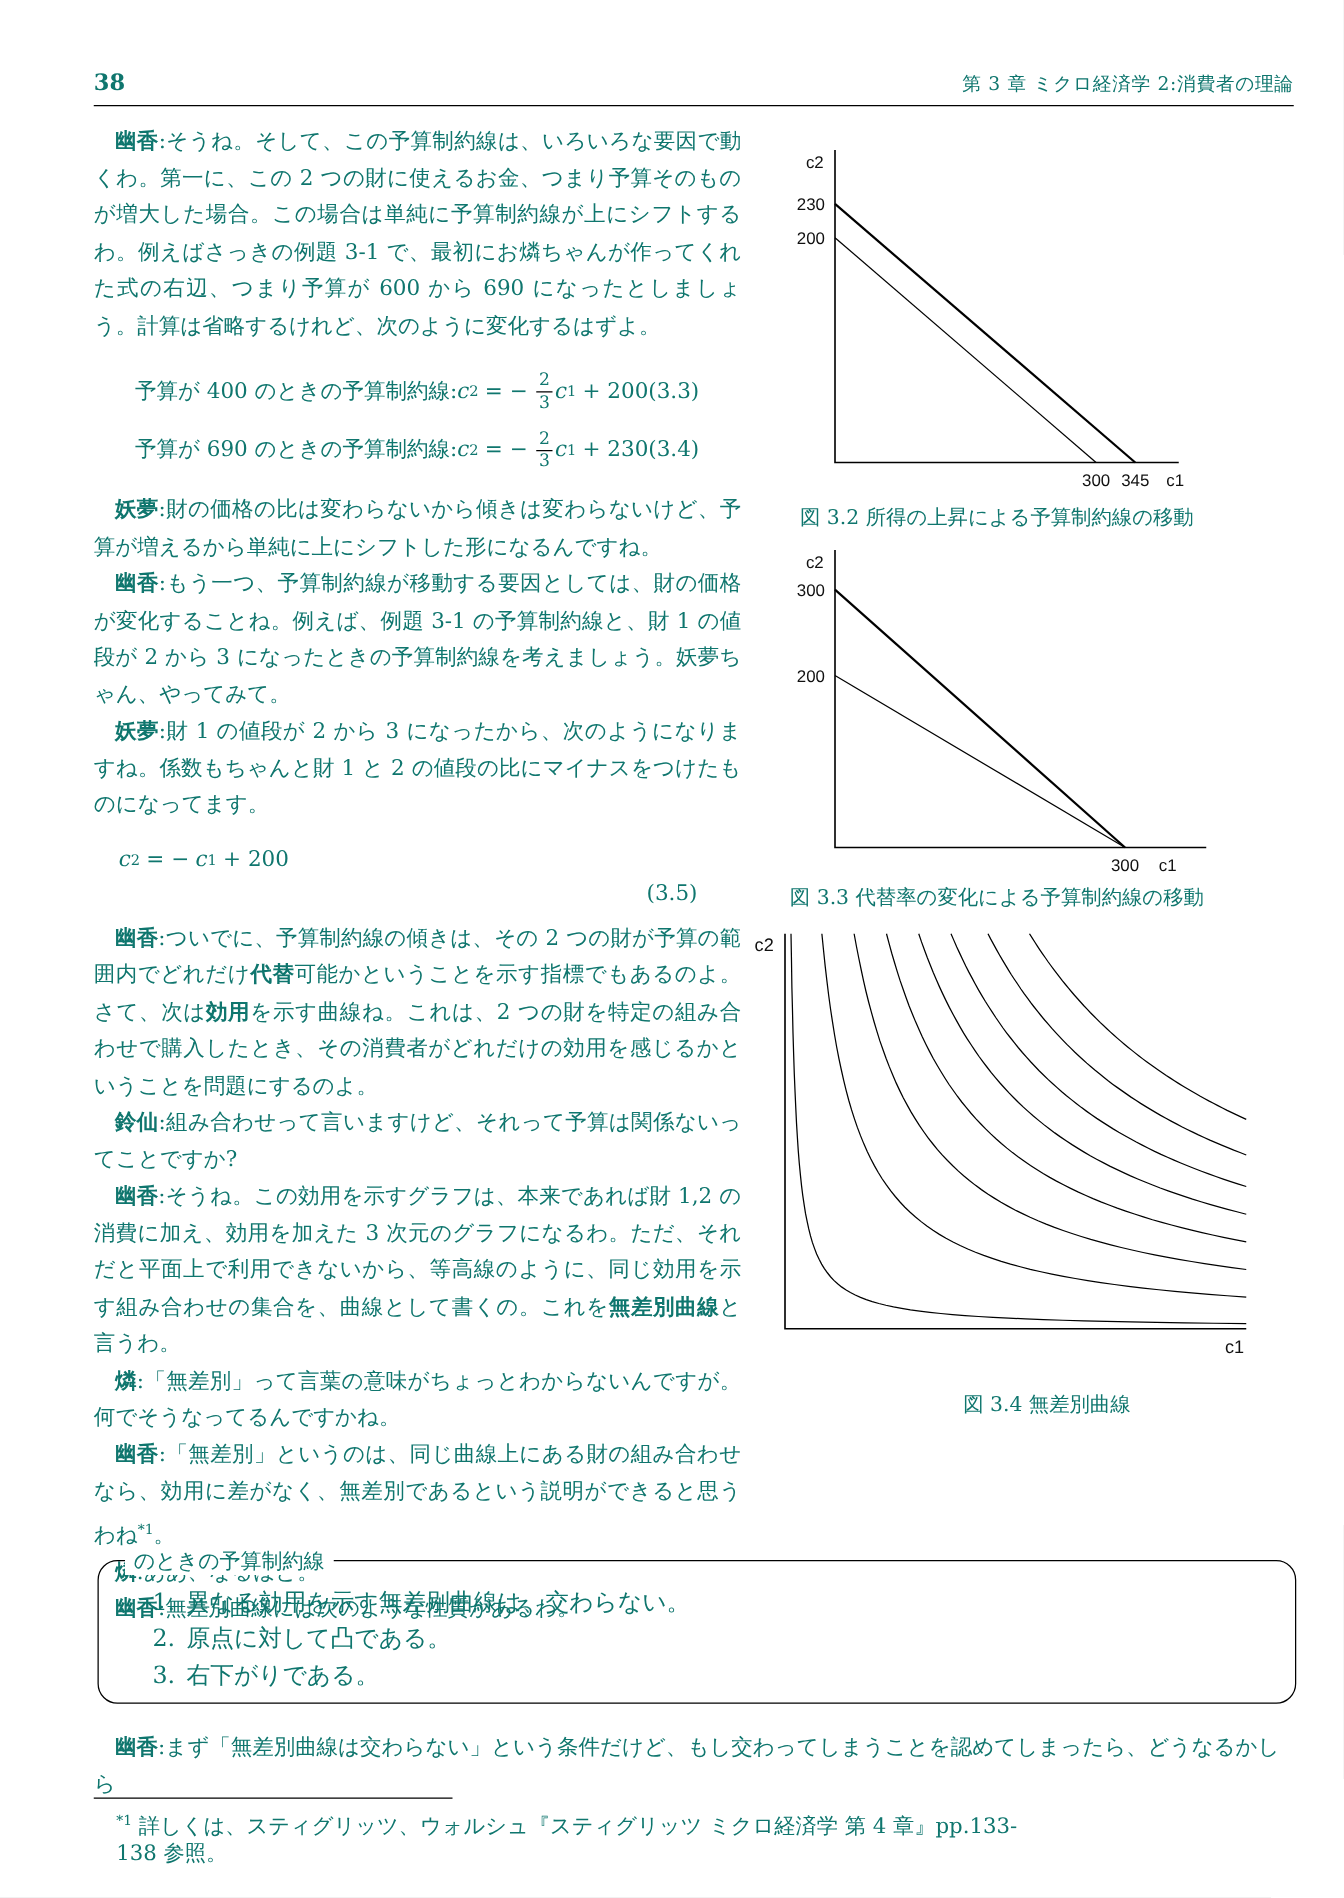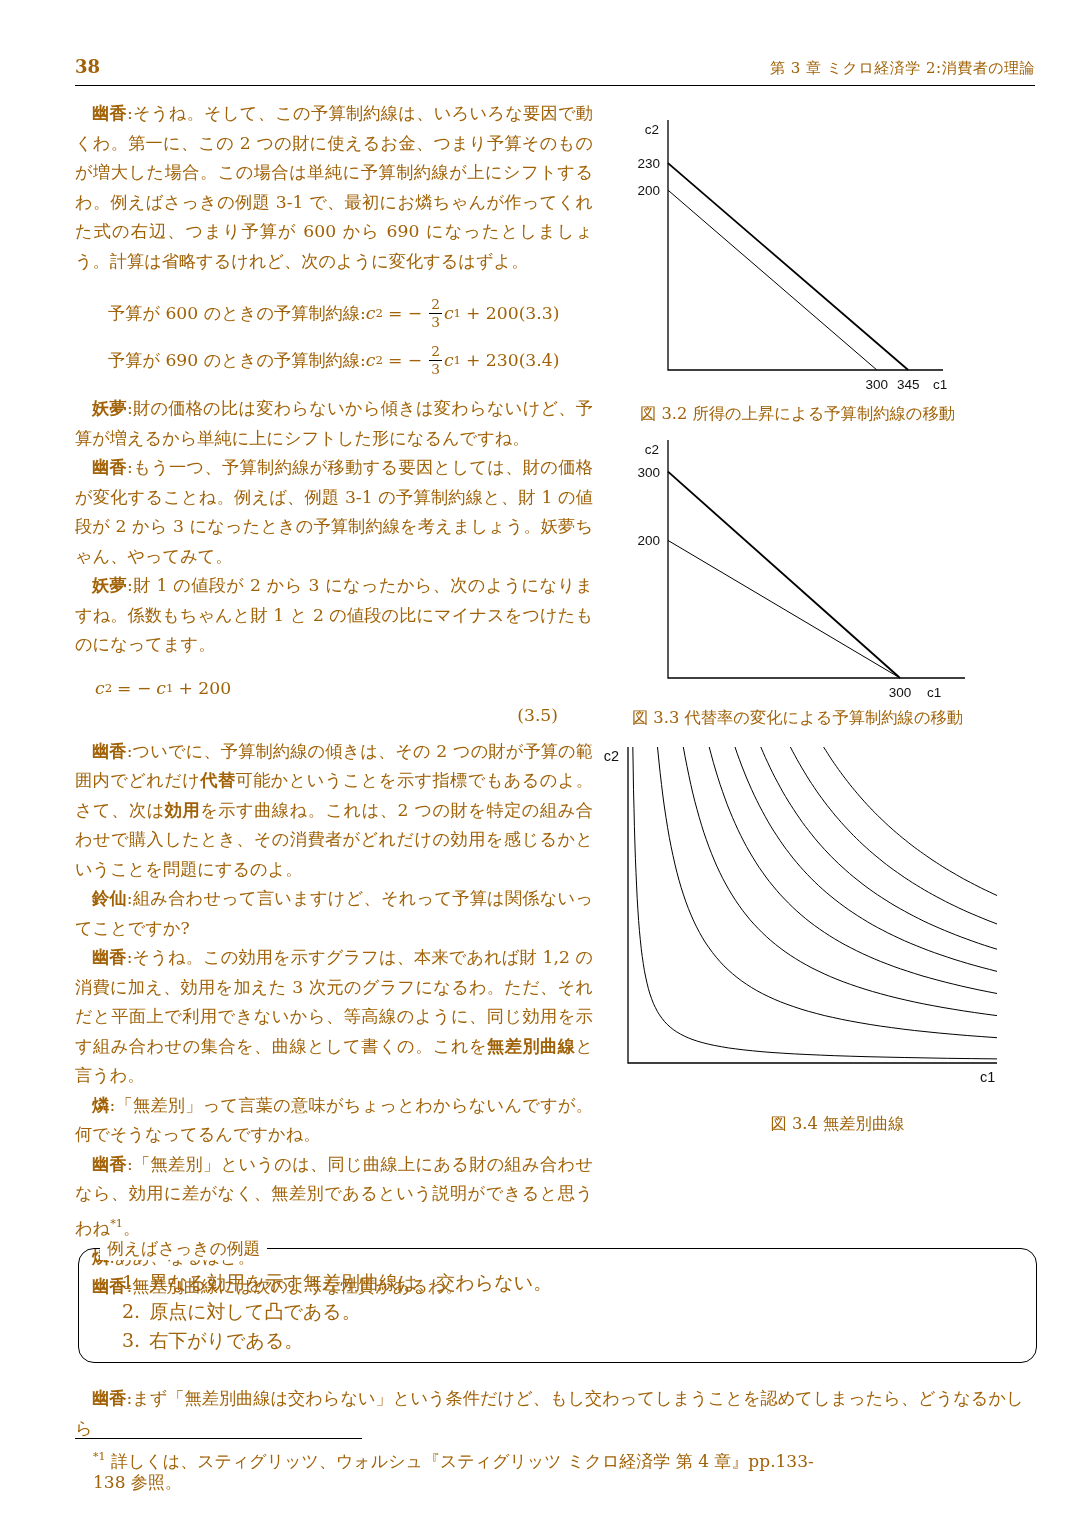--- a/index.html
+++ b/index.html
@@ -1,17 +1,17 @@
 <!DOCTYPE html>
 <html><head>
 <meta charset="utf-8">
 <style>
   html,body{margin:0;padding:0;background:#e8e8e8;}
   .page{position:relative;width:1075px;height:1518px;background:#ffffff;
-        font-family:"DejaVu Serif","Liberation Serif",serif;color:#a16207;overflow:hidden;}
+        font-family:"DejaVu Serif","Liberation Serif",serif;color:#0f766e;overflow:hidden;}
 
   
   .header{position:absolute;left:75px;top:56px;width:960px;display:flex;
           justify-content:space-between;align-items:baseline;
           border-bottom:1.4px solid #000;padding-bottom:7px;}
   .pgnum{font-weight:bold;font-size:18px;}
   .chapter{font-size:15px;letter-spacing:.5px;}
 
   
   .leftcol{position:absolute;left:75px;top:99px;width:518px;
@@ -75,21 +75,21 @@
     <span class="chapter">第 3 章  ミクロ経済学 2:消費者の理論</span>
   </div>
 
   <div class="leftcol">
     <div id="dialogue1">
         <p class="para"><b class="speaker">幽香</b>:<span>そうね。そして、この予算制約線は、いろいろな要因で動くわ。第一に、この 2 つの財に使えるお金、つまり予算そのものが増大した場合。この場合は単純に予算制約線が上にシフトするわ。例えばさっきの例題 3-1 で、最初にお燐ちゃんが作ってくれた式の右辺、つまり予算が 600 から 690 になったとしましょう。計算は省略するけれど、次のように変化するはずよ。</span></p>
       </div>
 
     <div class="eqblock">
       <div class="eqrow">
-        <span class="eqlabel">予算が 600 のときの予算制約線:</span>
+        <span class="eqlabel">予算が 400 のときの予算制約線:</span>
         <span class="math">
             <i>c</i>
             <sub>2</sub>
             <span class="rel">= −</span>
             <span class="frac">
               <span class="fnum">2</span>
               <span class="fden">3</span>
             </span>
             <i>c</i>
             <sub>1</sub>
@@ -182,21 +182,21 @@
         <path d="M165.8 5.0 L168.1 10.3 L170.4 15.6 L172.8 20.7 L175.2 25.8 L177.6 30.8 L180.1 35.7 L182.7 40.5 L185.2 45.2 L187.8 49.9 L190.5 54.5 L193.2 59.0 L196.0 63.4 L198.8 67.7 L201.6 72.0 L204.5 76.2 L207.4 80.4 L210.4 84.4 L213.5 88.4 L216.6 92.3 L219.7 96.2 L222.9 100.0 L226.2 103.7 L229.5 107.4 L232.9 111.0 L236.3 114.6 L239.8 118.0 L243.4 121.5 L247.0 124.8 L250.7 128.1 L254.4 131.4 L258.2 134.6 L262.1 137.7 L266.0 140.8 L270.0 143.9 L274.1 146.9 L278.2 149.8 L282.4 152.7 L286.7 155.5 L291.1 158.3 L295.5 161.1 L300.0 163.8 L304.6 166.4 L309.3 169.0 L314.0 171.6 L318.8 174.1 L323.7 176.6 L328.7 179.1 L333.8 181.5 L339.0 183.8 L344.2 186.1 L349.6 188.4 L355.0 190.6 L360.5 192.8 L366.2 195.0 L371.9 197.1 L377.7 199.2 L383.6 201.3 L389.6 203.3 L395.8 205.3 L402.0 207.2 " fill="none" stroke="#000" stroke-width="1"></path>
         <path d="M195.4 5.0 L197.6 9.3 L199.9 13.5 L202.2 17.7 L204.5 21.8 L206.9 25.9 L209.3 29.9 L211.7 33.9 L214.1 37.8 L216.6 41.6 L219.2 45.4 L221.7 49.2 L224.3 52.9 L227.0 56.5 L229.6 60.1 L232.3 63.6 L235.1 67.1 L237.9 70.6 L240.7 74.0 L243.6 77.3 L246.5 80.7 L249.4 83.9 L252.4 87.1 L255.4 90.3 L258.5 93.5 L261.6 96.5 L264.7 99.6 L267.9 102.6 L271.2 105.6 L274.4 108.5 L277.8 111.4 L281.1 114.2 L284.6 117.0 L288.0 119.8 L291.5 122.6 L295.1 125.3 L298.7 127.9 L302.4 130.5 L306.1 133.1 L309.8 135.7 L313.7 138.2 L317.5 140.7 L321.4 143.1 L325.4 145.5 L329.4 147.9 L333.5 150.3 L337.7 152.6 L341.9 154.9 L346.1 157.1 L350.4 159.4 L354.8 161.6 L359.2 163.7 L363.7 165.9 L368.3 168.0 L372.9 170.1 L377.6 172.1 L382.3 174.1 L387.2 176.1 L392.0 178.1 L397.0 180.0 L402.0 182.0 " fill="none" stroke="#000" stroke-width="1"></path>
         <path d="M228.6 5.0 L230.7 8.3 L232.8 11.6 L234.9 14.9 L237.0 18.1 L239.2 21.3 L241.4 24.4 L243.6 27.6 L245.8 30.6 L248.1 33.7 L250.4 36.7 L252.7 39.7 L255.0 42.7 L257.4 45.6 L259.8 48.5 L262.2 51.4 L264.6 54.2 L267.1 57.0 L269.6 59.8 L272.1 62.6 L274.7 65.3 L277.2 68.0 L279.8 70.6 L282.5 73.3 L285.1 75.9 L287.8 78.4 L290.5 81.0 L293.2 83.5 L296.0 86.0 L298.8 88.5 L301.6 90.9 L304.5 93.4 L307.4 95.8 L310.3 98.1 L313.3 100.5 L316.2 102.8 L319.2 105.1 L322.3 107.4 L325.4 109.6 L328.5 111.8 L331.6 114.0 L334.8 116.2 L338.0 118.4 L341.3 120.5 L344.5 122.6 L347.8 124.7 L351.2 126.8 L354.6 128.8 L358.0 130.8 L361.5 132.8 L364.9 134.8 L368.5 136.8 L372.0 138.7 L375.7 140.6 L379.3 142.5 L383.0 144.4 L386.7 146.3 L390.5 148.1 L394.3 149.9 L398.1 151.7 L402.0 153.5 " fill="none" stroke="#000" stroke-width="1"></path>
         <text x="24" y="19" text-anchor="end" font-size="14.5" font-family="&quot;Liberation Sans&quot;, &quot;DejaVu Sans&quot;, sans-serif" fill="#111">c2</text>
         <text x="385" y="340" text-anchor="start" font-size="14.5" font-family="&quot;Liberation Sans&quot;, &quot;DejaVu Sans&quot;, sans-serif" fill="#111">c1</text>
       </svg>
     <div class="caption cap34">図 3.4  無差別曲線</div>
   </div>
 
   <div class="propbox">
-    <div class="propbox-title">例えばさっきの例題</div>
+    <div class="propbox-title">のときの予算制約線</div>
     <div class="propitems" id="propitems">
         <div class="propitem"><span class="num">1.</span><span>異なる効用を示す無差別曲線は、交わらない。</span></div>
         <div class="propitem"><span class="num">2.</span><span>原点に対して凸である。</span></div>
         <div class="propitem"><span class="num">3.</span><span>右下がりである。</span></div>
       </div>
   </div>
 
   <p class="closing"><b class="speaker">幽香</b><span>:</span><span>まず「無差別曲線は交わらない」という条件だけど、もし交わってしまうことを認めてしまったら、どうなるかしら</span></p>
 
   <div class="fnrule"></div>

